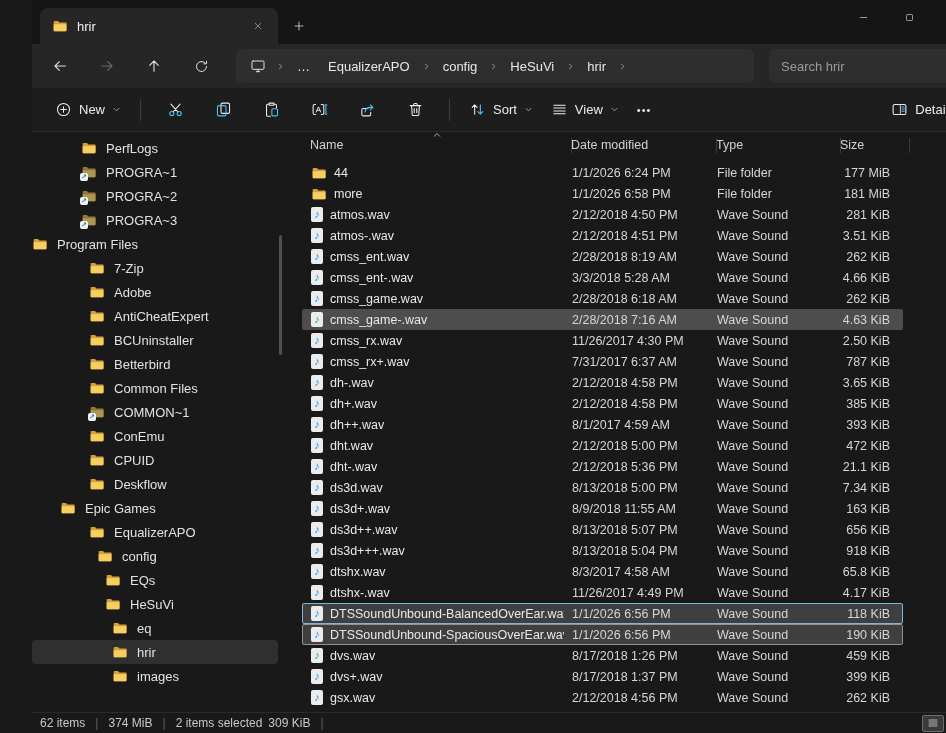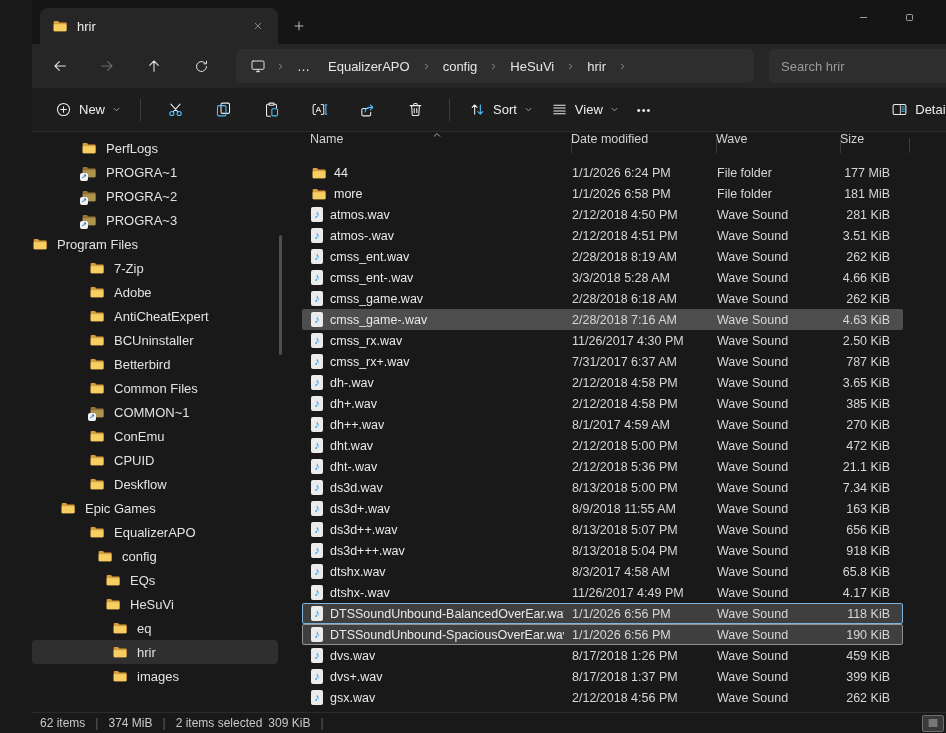--- a/index.html
+++ b/index.html
@@ -49,21 +49,21 @@
     border-radius:4px; margin-right:16px; white-space:nowrap; }
   .side-item.sel { background:#2f2f2f; }
   .icon-wrap { position:relative; width:16px; height:16px; flex:0 0 auto; display:flex; }
   .icon-wrap.shortcut svg { filter:brightness(0.72) saturate(0.85); }
   .badge { position:absolute; left:-1px; bottom:-1px; width:8px; height:8px; background:#f2f2f2; border-radius:2px;
     color:#1a73d4; font-size:7px; line-height:8px; text-align:center; font-weight:bold; }
   .side-scroll { position:absolute; right:12px; top:103px; width:3px; height:120px; background:#4f4f4f; border-radius:2px; }
 
   
   .main { flex:1; position:relative; overflow:hidden; }
-  .hdr { display:flex; align-items:flex-start; height:26px; width:620px; margin-left:8px; position:relative;
+  .hdr { display:flex; align-items:center; height:26px; width:620px; margin-left:8px; position:relative;
     font-size:12.5px; color:#d2d2d2; }
   .hdr .hc { white-space:nowrap; }
   .hc-name { flex:0 0 261px; padding-left:8px; }
   .hc-date { flex:0 0 145px; padding-left:8px; }
   .hc-type { flex:0 0 124px; padding-left:8px; }
   .hc-size { flex:1; padding-left:8px; }
   .hdr-sep { position:absolute; top:6px; width:1px; height:15px; background:#3a3a3a; }
   .sort-caret { position:absolute; left:130px; top:-2px; color:#c4c4c4; }
 
   .rows { margin-top:4px; }
@@ -599,21 +599,21 @@
       <div class="side-scroll"></div>
     </div>
 
     <div class="main">
       <div class="hdr">
         <svg class="ic10 sort-caret">
             <use href="#i-chev-up"></use>
           </svg>
         <span class="hc hc-name">Name</span>
         <span class="hc hc-date">Date modified</span>
-        <span class="hc hc-type">Wave</span>
+        <span class="hc hc-type">Type</span>
         <span class="hc hc-size">Size</span>
         <span class="hdr-sep" style="left:269px"></span>
         <span class="hdr-sep" style="left:414px"></span>
         <span class="hdr-sep" style="left:538px"></span>
         <span class="hdr-sep" style="left:607px"></span>
       </div>
       <div class="rows" id="file-rows">
           <div class="f-row">
             <div class="c-name">
               <span class="icon-wrap">
@@ -752,21 +752,21 @@
           </div>
           <div class="f-row">
             <div class="c-name">
               <span class="icon-wav">
                 <span>♪</span>
               </span>
               <span>dh++.wav</span>
             </div>
             <div class="c-date">8/1/2017 4:59 AM</div>
             <div class="c-type">Wave Sound</div>
-            <div class="c-size">270 KiB</div>
+            <div class="c-size">393 KiB</div>
           </div>
           <div class="f-row">
             <div class="c-name">
               <span class="icon-wav">
                 <span>♪</span>
               </span>
               <span>dht.wav</span>
             </div>
             <div class="c-date">2/12/2018 5:00 PM</div>
             <div class="c-type">Wave Sound</div>

